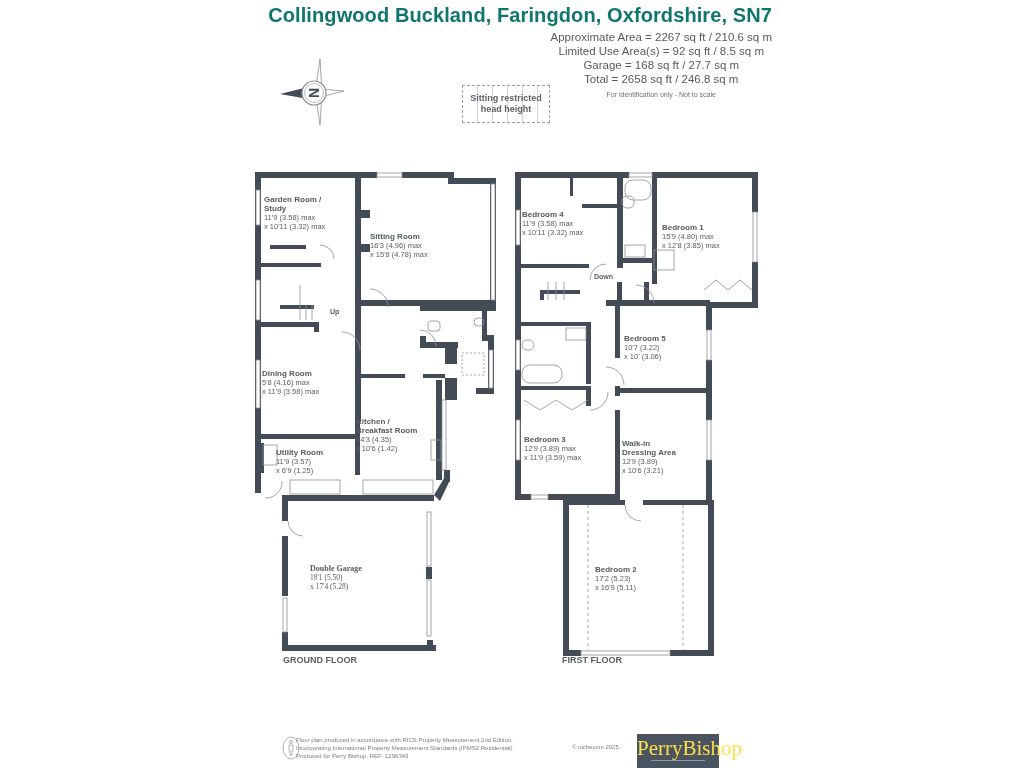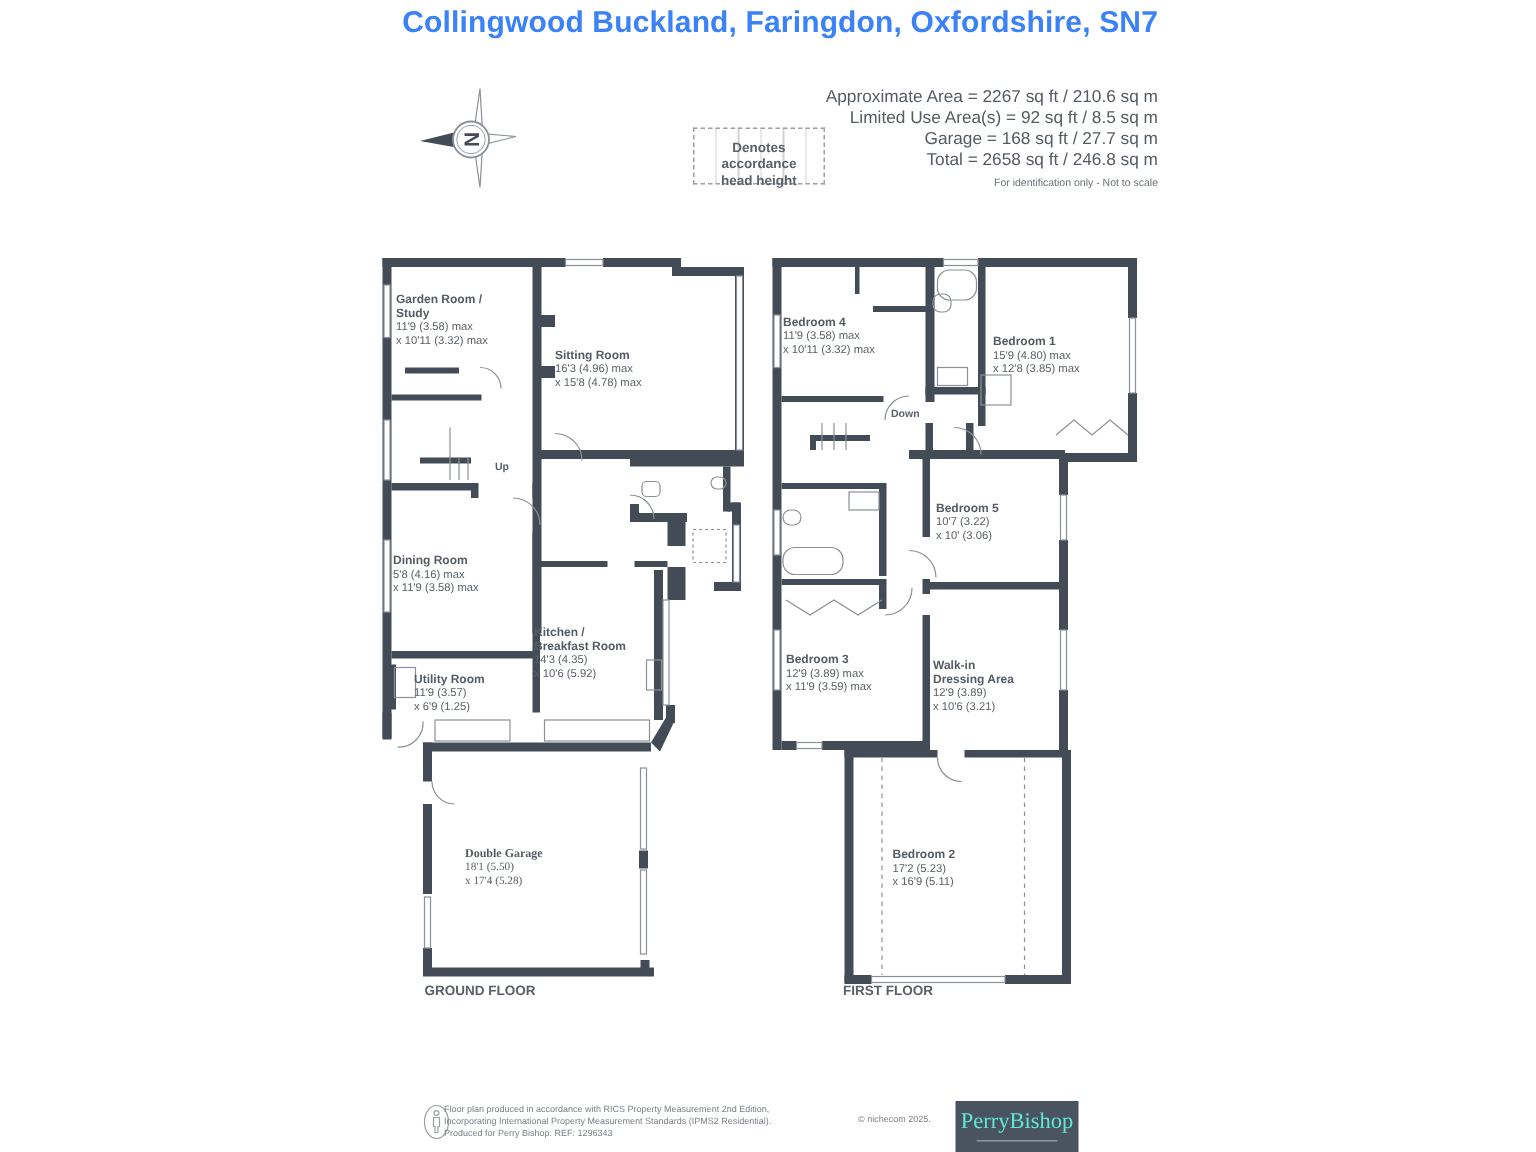--- a/index.html
+++ b/index.html
@@ -1,39 +1,39 @@
 <!DOCTYPE html>
 <html><head>
 <meta charset="utf-8">
 <style>
   html, body { margin:0; padding:0; background:#ffffff; }
   body { width:1024px; height:768px; position:relative; overflow:hidden;
          font-family:"Liberation Sans", sans-serif; color:#4a4f56; }
   .title { position:absolute; left:0; right:252px; top:4px; text-align:right;
-           font-size:20px; font-weight:bold; color:#3b82f6; letter-spacing:0.1px; }
-  .areas { position:absolute; right:252px; top:30px; text-align:right;
-           font-size:11.5px; line-height:14px; color:#555b62;margin-top:28px; }
+           font-size:20px; font-weight:bold; color:#0f766e; letter-spacing:0.1px; }
+  .areas { position:absolute; right:252px; top:30px; text-align:center;
+           font-size:11.5px; line-height:14px; color:#555b62; }
   .areas .note { font-size:7px; color:#6a7077; margin-top:2px; }
   .legend { position:absolute; left:462px; top:85px; width:88px; height:38px;
             border:1px dashed #9aa0a6; font-size:9px; font-weight:bold; color:#5b6168;
             text-align:center; line-height:11px; box-sizing:border-box; padding-top:7px;
             background-image:
               repeating-linear-gradient(90deg, transparent 0 14px, rgba(150,155,160,0.45) 14px 15px);
   }
   .compass { position:absolute; left:276px; top:57px; width:70px; height:70px; }
   svg.plan { position:absolute; left:0; top:0; }
   .room-label { position:absolute; text-align:left; font-size:7.5px; line-height:9px; color:#5a6067; }
   .room-label .name { font-weight:bold; font-size:8px; color:#555b62; }
   .floor-label { position:absolute; font-size:9px; font-weight:bold; color:#5a6067; }
   .stair-label { position:absolute; font-size:7px; font-weight:bold; color:#5a6067; }
   .footer { position:absolute; left:296px; top:736px; font-size:6px; line-height:8px; color:#7a8087; }
   .footer-icon { position:absolute; left:281px; top:736px; width:20px; height:24px; }
   .copyright { position:absolute; left:572px; top:744px; font-size:6px; color:#7a8087; }
   .brand { position:absolute; left:637px; top:734px; width:82px; height:34px; background:#4a5360;
-           color:#5eead4; font-family:"Liberation Serif", serif; font-size:15px; text-align:center; line-height:28px; }
+           color:#fde047; font-family:"Liberation Serif", serif; font-size:21px; text-align:center; line-height:28px; }
   .brand .tag { position:absolute; left:14px; right:14px; top:26px; height:1px; background:#8d96a2; }
 </style>
 </head>
 <body>
 
 <div class="title">Collingwood Buckland, Faringdon, Oxfordshire, SN7</div>
 <div class="areas">
   <div>Approximate Area = 2267 sq ft / 210.6 sq m</div>
   <div>Limited Use Area(s) = 92 sq ft / 8.5 sq m</div>
   <div>Garage = 168 sq ft / 27.7 sq m</div>
@@ -45,21 +45,21 @@
   <polygon points="44,2 40,30 46,36" fill="none" stroke="#8a9097" stroke-width="0.8"></polygon>
   <polygon points="44,68 40,40 46,36" fill="none" stroke="#8a9097" stroke-width="0.8"></polygon>
   <polygon points="68,34 44,32 44,40" fill="none" stroke="#8a9097" stroke-width="0.8"></polygon>
   <polygon points="4,37 32,30 32,42" fill="#434c56"></polygon>
   <circle cx="38" cy="36" r="12" fill="#fff" stroke="#8a9097" stroke-width="1.2"></circle>
   <circle cx="38" cy="36" r="9.5" fill="none" stroke="#8a9097" stroke-width="0.6"></circle>
   <text x="38" y="41" text-anchor="middle" font-size="14" font-weight="bold" fill="#434c56" font-family="Liberation Sans, sans-serif" transform="rotate(-90 38 36)">N</text>
 </svg>
 
 <div class="legend">
-  <div>Denotes accordance</div>
+  <div>Sitting restricted</div>
   <div>head height</div>
 </div>
 
 <svg class="plan" width="1024" height="768" viewBox="0 0 1024 768">
   <g fill="#434c56">
 
     <rect x="255" y="172" width="6" height="320"></rect>
     <rect x="255" y="172" width="103" height="6"></rect>
     <rect x="355" y="172" width="6" height="250"></rect>
 
@@ -222,21 +222,21 @@
 </div>
 <div class="room-label" style="left:262px; top:369px; width:94px;">
   <div class="name">Dining Room</div>
   <div>5'8 (4.16) max</div>
   <div>x 11'9 (3.58) max</div>
 </div>
 <div class="room-label" style="left:356px; top:417px; width:86px;">
   <div class="name">Kitchen /</div>
   <div class="name">Breakfast Room</div>
   <div>14'3 (4.35)</div>
-  <div>x 10'6 (5.92)</div>
+  <div>x 10'6 (1.42)</div>
 </div>
 <div class="room-label" style="left:276px; top:448px; width:60px;">
   <div class="name">Utility Room</div>
   <div>11'9 (3.57)</div>
   <div>x 6'9 (1.25)</div>
 </div>
 <div class="room-label" style="left:310px; top:564px; width:90px;font-family:Liberation Serif, serif;">
   <div class="name">Double Garage</div>
   <div>18'1 (5.50)</div>
   <div>x 17'4 (5.28)</div>

